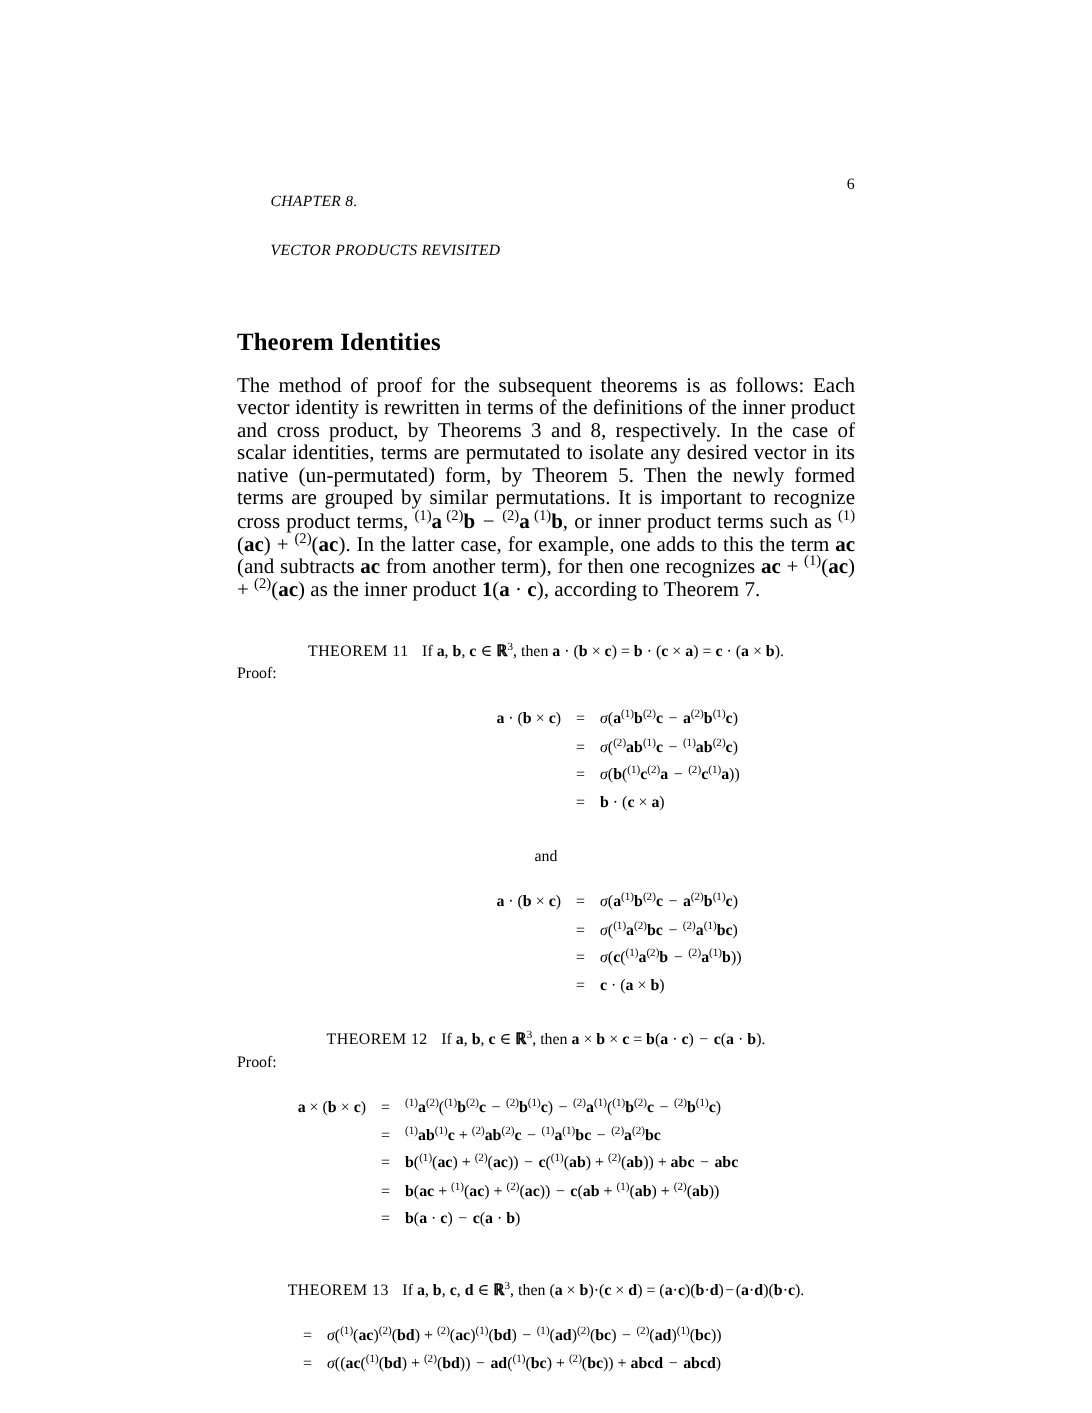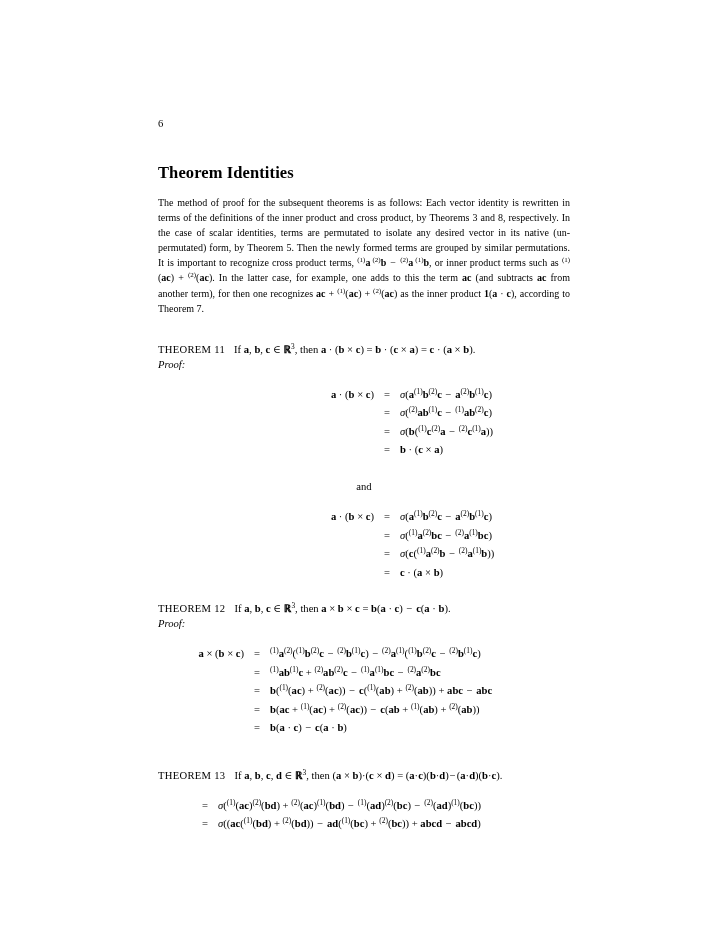--- a/index.html
+++ b/index.html
@@ -43,44 +43,44 @@
   
   h1.section-title {
     font-size: 16.5px;
     font-weight: bold;
     margin: 34px 0 12px 0;
     letter-spacing: 0.1px;
   }
 
   
   p.body {
-    font-size: 10px;
+    font-size: 14px;
     line-height: 15.1px;
     text-align: justify;
     margin: 0 0 12px 0;
     hyphens: none;
   }
 
   
   .theorem {
     font-size: 10.6px;
     line-height: 15.1px;
     margin: 0;
-    text-align: left;
+    text-align: center;
   }
   .thm-name {
     letter-spacing: 0.3px;
   }
   .thm-gap { display: inline-block; width: 9px; }
   .proof-line {
     font-size: 10.6px;
     line-height: 15.1px;
     margin: 0;
   }
-  .proof-kw { font-style: italic; }
+  .proof-kw { }
   .proof-expr { display: inline-block; margin-left: 9px; }
 
   .plain-and {
     font-size: 10.6px;
     line-height: 15.1px;
     margin: 0;
     text-align: center;
   }
 
   
@@ -133,20 +133,26 @@
   .spacer-md { height: 19px; }
   .spacer-lg { height: 30px; }
 </style>
 </head>
 <body>
 
 <div class="page">
   <div class="content">
 
     <div class="runhead">
+      <div class="rh-left">
+        <span>CHAPTER 8.</span>
+        <span class="thin"></span>
+        <span style="display:inline-block;width:10px"></span>
+        <span>VECTOR PRODUCTS REVISITED</span>
+      </div>
       <div class="rh-page">6</div>
     </div>
 
     <h1 class="section-title">Theorem Identities</h1>
 
     <p class="body"><span>The method of proof for the subsequent theorems is as follows: Each vector identity is rewritten in terms of the definitions of the inner product and cross product, by Theorems 3 and 8, respectively. In the case of scalar identities, terms are permutated to isolate any desired vector in its native (un-permutated) form, by Theorem 5. Then the newly formed terms are grouped by similar permutations. It is important to recognize cross product terms,</span>
       <span><span class="sup">(1)</span><span class="bvec">a</span> <span class="sup">(2)</span><span class="bvec">b</span> <span class="op">−</span> <span class="sup">(2)</span><span class="bvec">a</span> <span class="sup">(1)</span><span class="bvec">b</span></span><span>, or inner product terms such as</span>
       <span><span class="sup">(1)</span>(<span class="bvec">ac</span>) + <span class="sup">(2)</span>(<span class="bvec">ac</span>)</span><span>. In the latter case, for example, one adds to this the term <span class="bvec">ac</span> (and subtracts <span class="bvec">ac</span> from another term), for then one recognizes <span class="bvec">ac</span> + <span class="sup">(1)</span>(<span class="bvec">ac</span>) + <span class="sup">(2)</span>(<span class="bvec">ac</span>) as the inner product <span class="bvec">1</span>(<span class="bvec">a</span> · <span class="bvec">c</span>), according to Theorem 7.</span></p>
 
     <div class="spacer-sm"></div>

